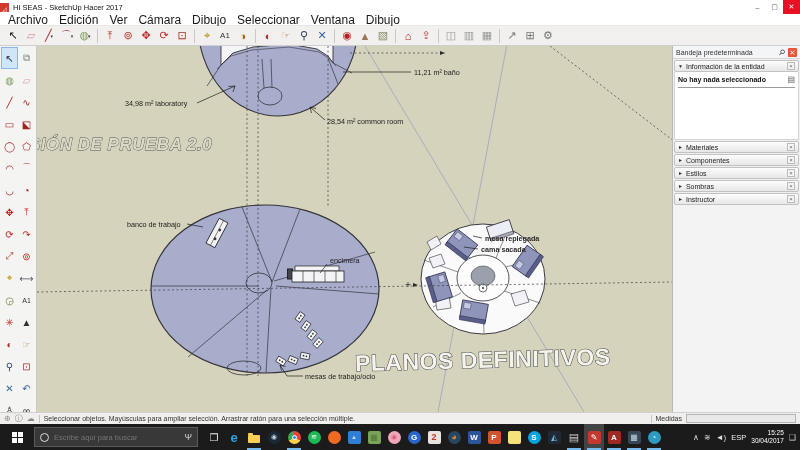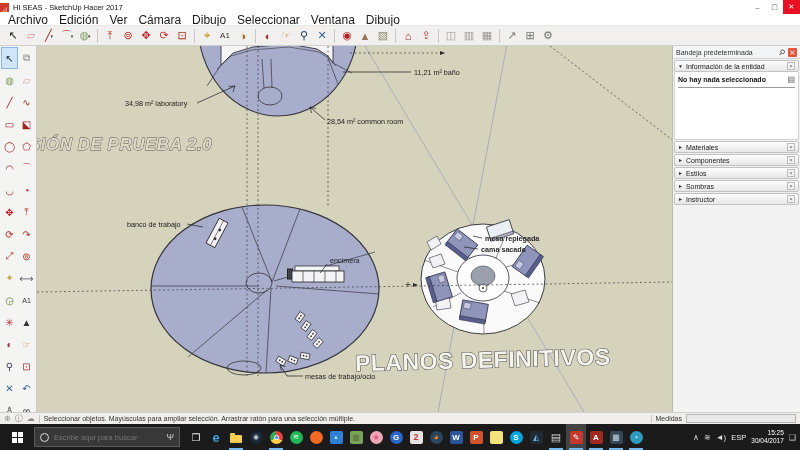--- a/index.html
+++ b/index.html
@@ -64,21 +64,21 @@
   .st-ic{color:#8a8a8a;font-size:8px}
   .st-sep{width:1px;height:8px;background:#c5c5c5}
   .st-hint{flex:1}
   .meas-input{width:110px;height:9px;background:#e9e9e9;border:1px solid #b5b5b5;font-size:6.5px}
 
   
   .taskbar{height:26px;background:#1b1b1b;display:flex;align-items:center;flex:0 0 auto}
   .start{width:34px;height:26px;display:flex;align-items:center;justify-content:center}
   .winlogo{width:11px;height:11px;display:grid;grid-template-columns:1fr 1fr;grid-template-rows:1fr 1fr;gap:1px}
   .winlogo i{background:#fdfdfd}
-  .searchbox{width:146px;height:20px;background:#383838;border:1px solid #5a5a5a;display:flex;align-items:center;gap:5px;padding:0 5px;margin-right:6px}
+  .searchbox{width:164px;height:20px;background:#383838;border:1px solid #5a5a5a;display:flex;align-items:center;gap:5px;padding:0 5px;margin-right:6px}
   .searchbox .circ{width:9px;height:9px;border:1.5px solid #ddd;border-radius:50%;flex:0 0 auto}
   .searchbox input{flex:1;background:transparent;border:none;outline:none;color:#cfcfcf;font-size:7.5px;min-width:0;font-family:"Liberation Sans",sans-serif}
   .searchbox .mic{color:#cfcfcf;font-size:9px}
   .tb-apps{display:flex;align-items:center;height:26px}
   .tb-icon{width:20px;height:26px;display:flex;align-items:center;justify-content:center;position:relative}
   .tb-icon.active{background:rgba(255,255,255,.18)}
   .tb-icon.running::after{content:'';position:absolute;bottom:0;left:3px;right:3px;height:2px;background:#76b9ed}
   .glyph{display:flex;align-items:center;justify-content:center}
   .gl-circle{border-radius:50%}
   .gl-circle,.gl-square{width:13px;height:13px}

